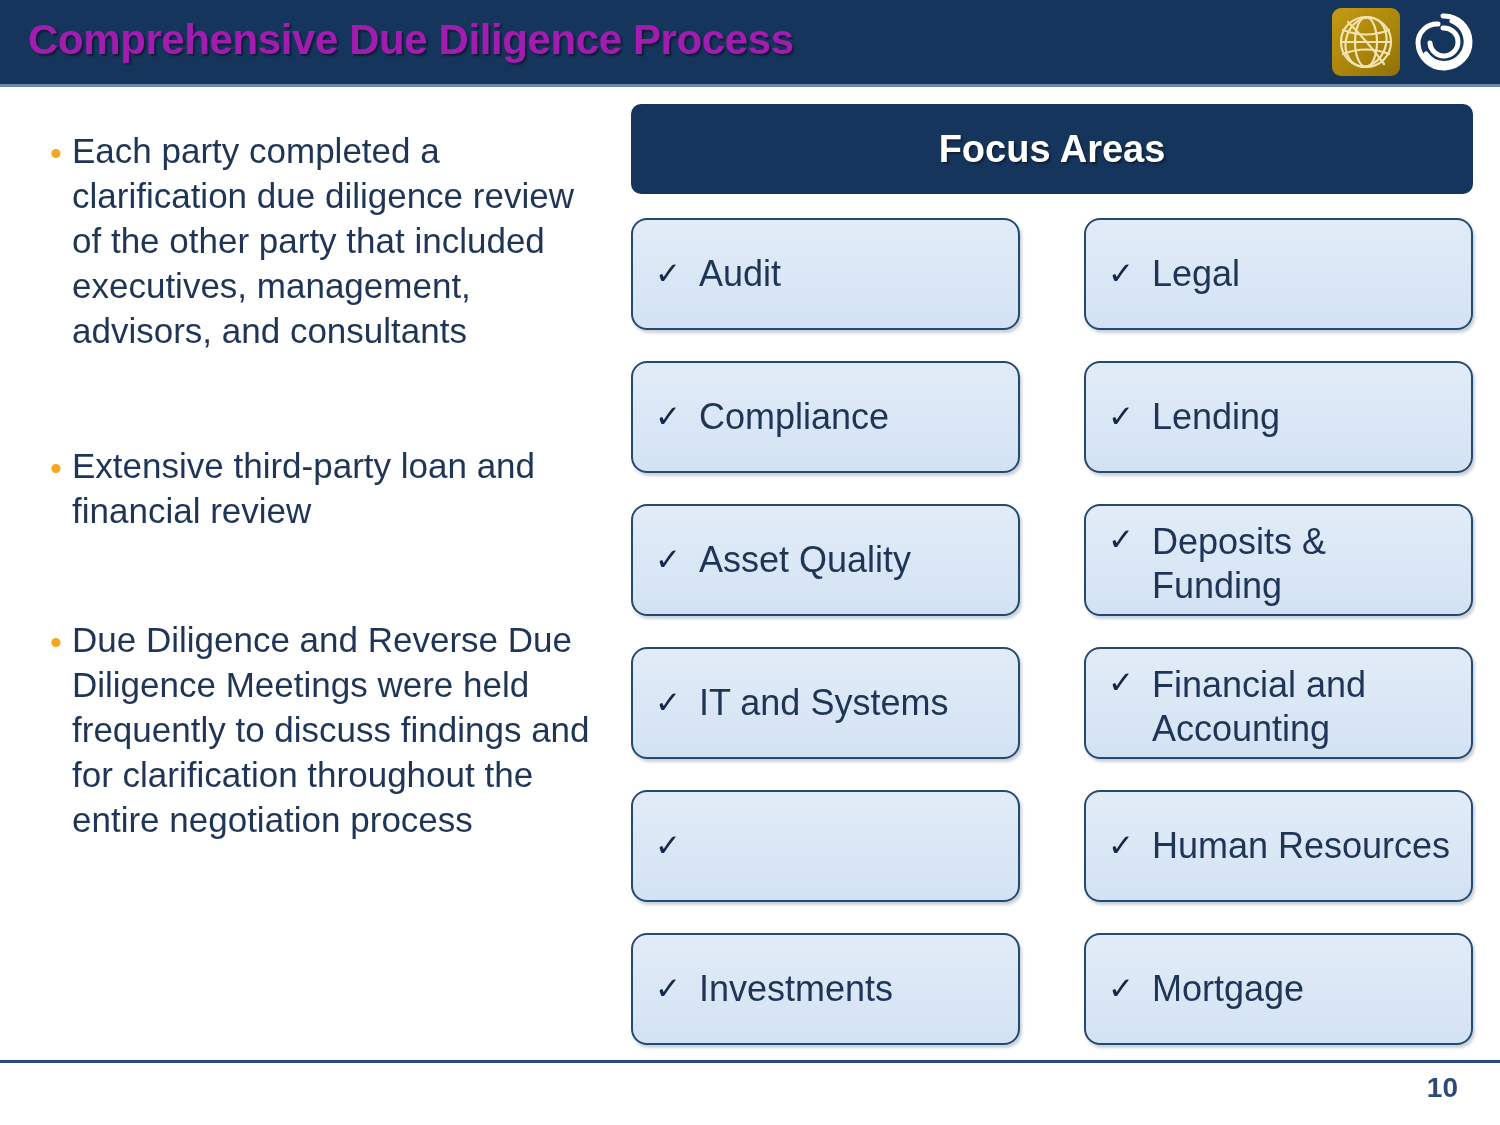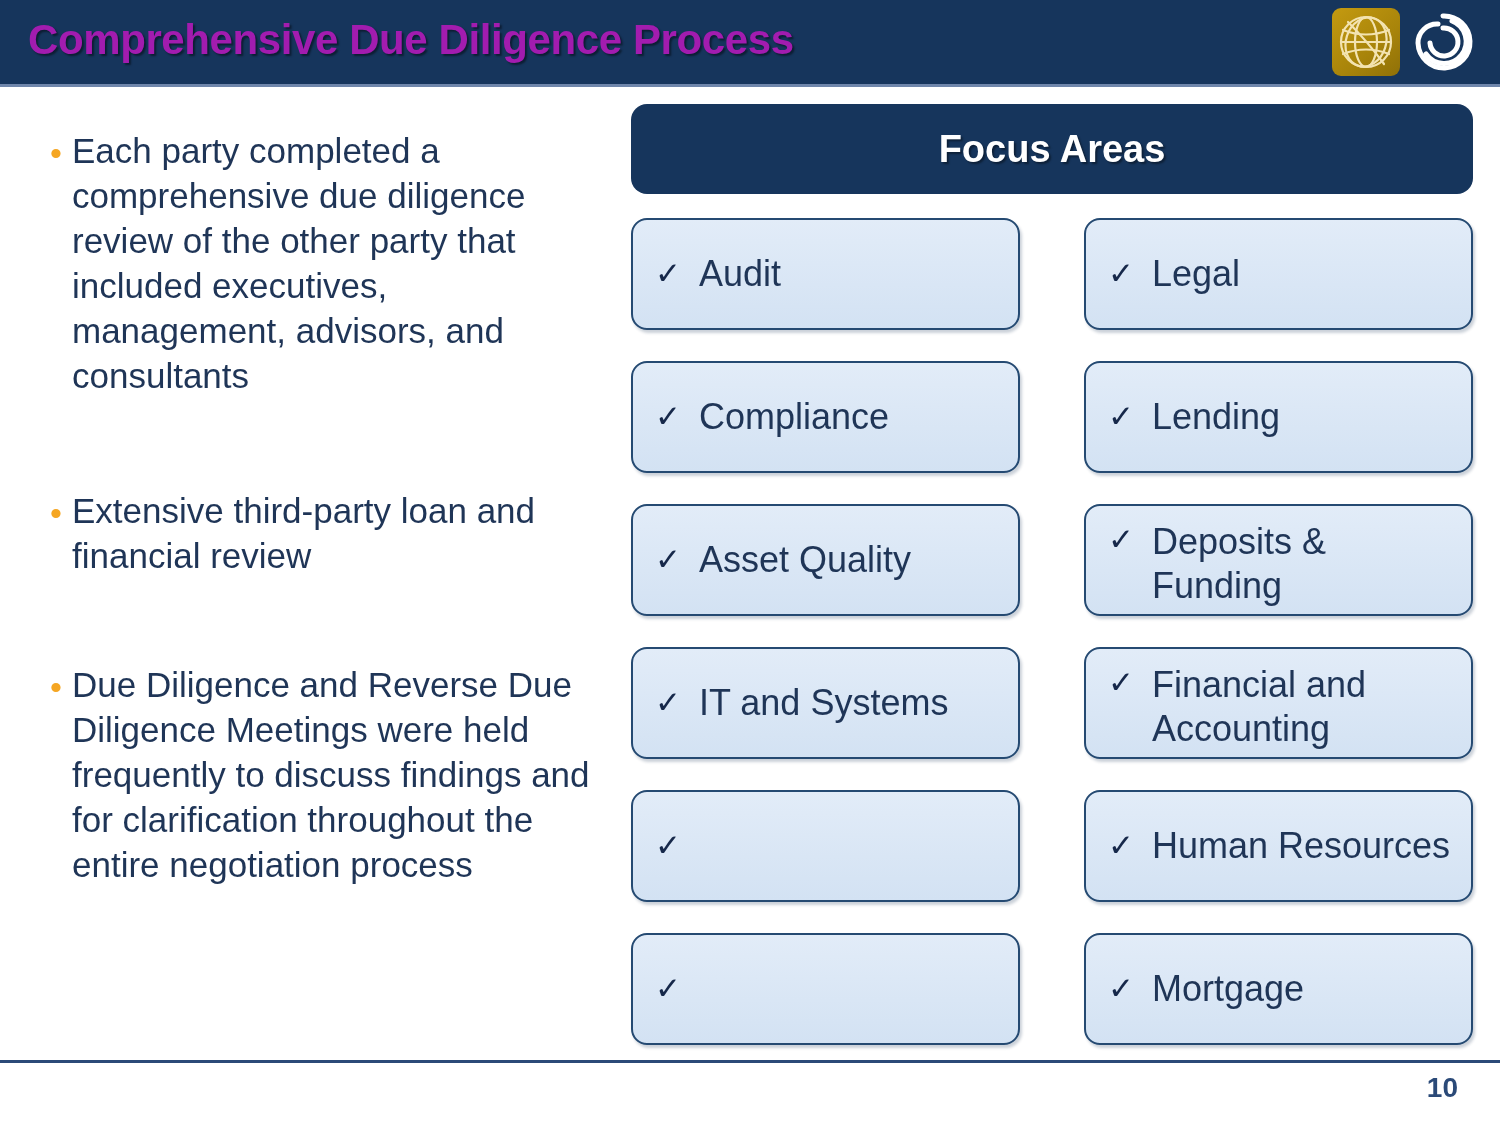--- a/index.html
+++ b/index.html
@@ -99,21 +99,21 @@
   .bullet-gap-2 { height: 84px; }
 
   
   .focus-header {
     position: absolute;
     left: 631px;
     top: 104px;
     width: 842px;
     height: 90px;
     background: #16355c;
-    border-radius: 16px;
+    border-radius: 10px;
     display: flex;
     align-items: center;
     justify-content: center;
     box-sizing: border-box;
   }
   .focus-header-label {
     font-size: 38px;
     font-weight: bold;
     color: #ffffff;
     text-shadow: 2px 2px 2px rgba(0,0,0,0.4);
@@ -207,21 +207,21 @@
         <path d="M44 14 a22 22 0 1 1 -26 33"></path>
         <path d="M35 21 a14 14 0 1 1 -13 15"></path>
       </g>
     </svg>
   </div>
 </div>
 
 <div class="bullets">
   <div class="bullet-row">
     <span class="bullet-dot">•</span>
-    <span class="bullet-text">Each party completed a comprehensive due diligence review of the other party that included executives, management, advisors, and consultants</span>
+    <span class="bullet-text">Each party completed a clarification due diligence review of the other party that included executives, management, advisors, and consultants</span>
   </div>
   <div class="bullet-gap-1"></div>
   <div class="bullet-row">
     <span class="bullet-dot">•</span>
     <span class="bullet-text">Extensive third-party loan and financial review</span>
   </div>
   <div class="bullet-gap-2"></div>
   <div class="bullet-row">
     <span class="bullet-dot">•</span>
     <span class="bullet-text">Due Diligence and Reverse Due Diligence Meetings were held frequently to discuss findings and for clarification throughout the entire negotiation process</span>
@@ -269,20 +269,21 @@
     </div>
     <div class="focus-box">
       <span class="check-icon">✓</span>
     </div>
     <div class="focus-box">
       <span class="check-icon">✓</span>
       <span class="focus-label">Human Resources</span>
     </div>
     <div class="focus-box">
       <span class="check-icon">✓</span>
+      <span class="focus-label">Investments</span>
     </div>
     <div class="focus-box">
       <span class="check-icon">✓</span>
       <span class="focus-label">Mortgage</span>
     </div>
   </div>
 
 <div class="footer-rule"></div>
 <div class="page-number">10</div>
 

